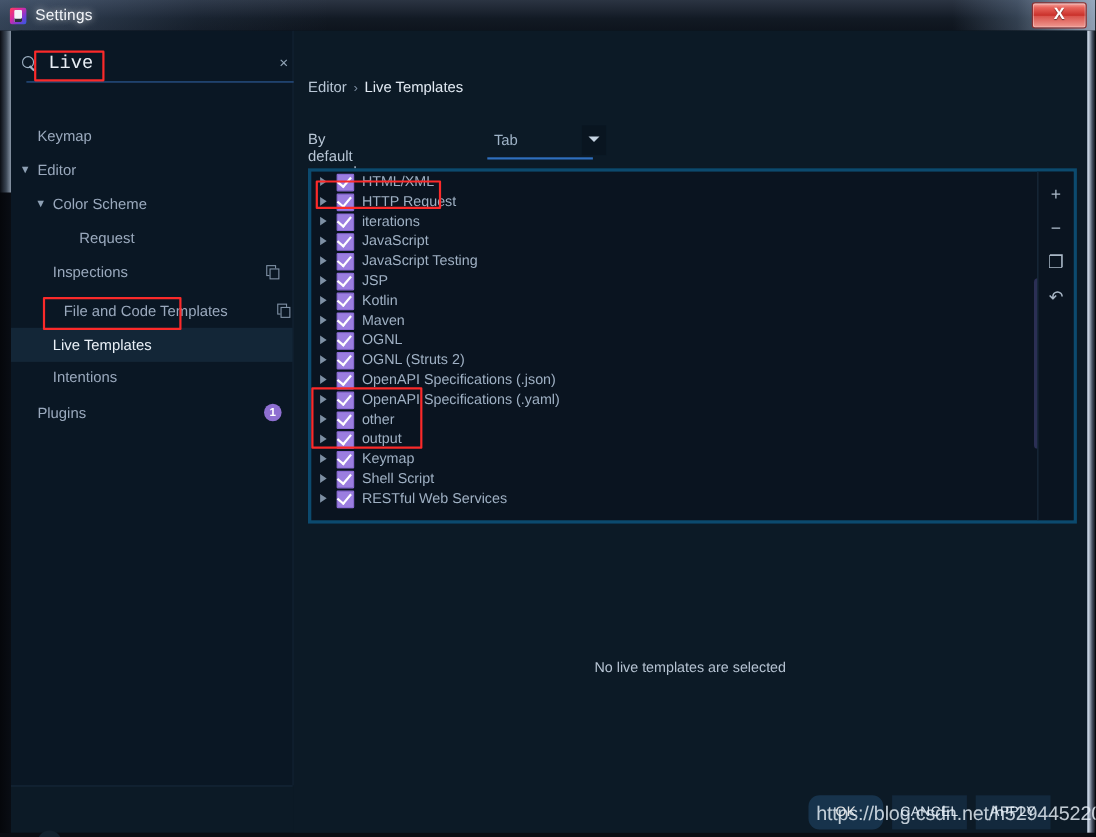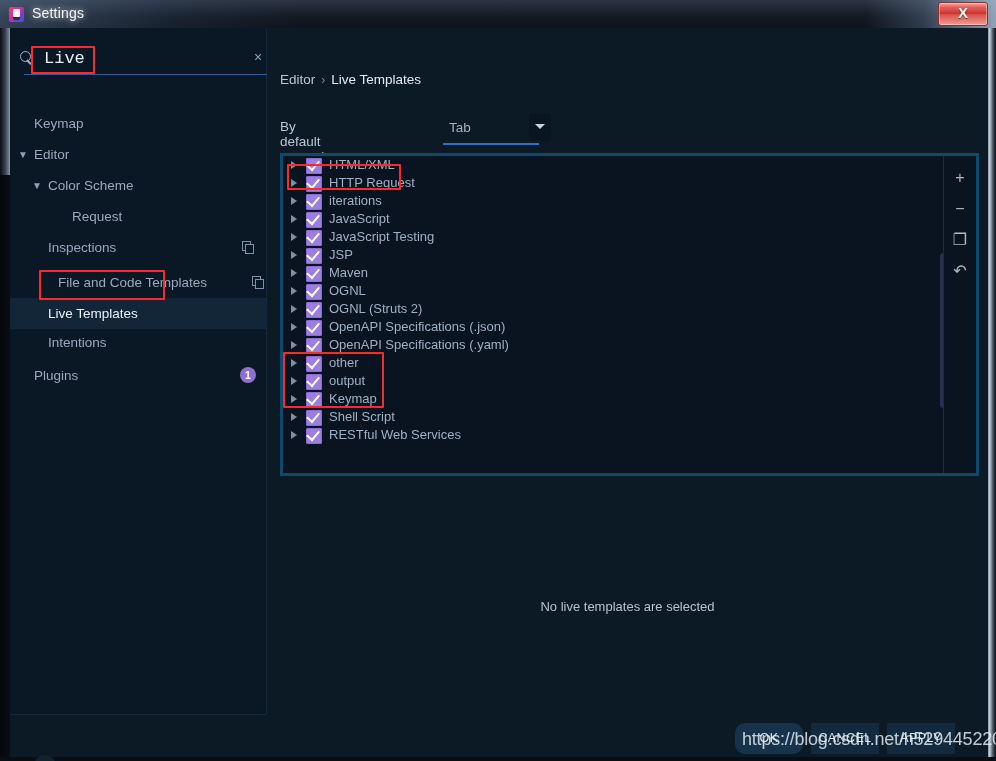--- a/index.html
+++ b/index.html
@@ -411,20 +411,27 @@
               <span class="cb" style="background: rgb(155, 126, 224);">
                 <span class="tick"></span>
               </span>
               <span class="nm">JSP</span>
             </div>
             <div class="row">
               <span class="tri"></span>
               <span class="cb" style="background: rgb(155, 126, 224);">
                 <span class="tick"></span>
               </span>
+              <span class="nm">Kotlin</span>
+            </div>
+            <div class="row">
+              <span class="tri"></span>
+              <span class="cb" style="background: rgb(155, 126, 224);">
+                <span class="tick"></span>
+              </span>
               <span class="nm">Maven</span>
             </div>
             <div class="row">
               <span class="tri"></span>
               <span class="cb" style="background: rgb(155, 126, 224);">
                 <span class="tick"></span>
               </span>
               <span class="nm">OGNL</span>
             </div>
             <div class="row">

